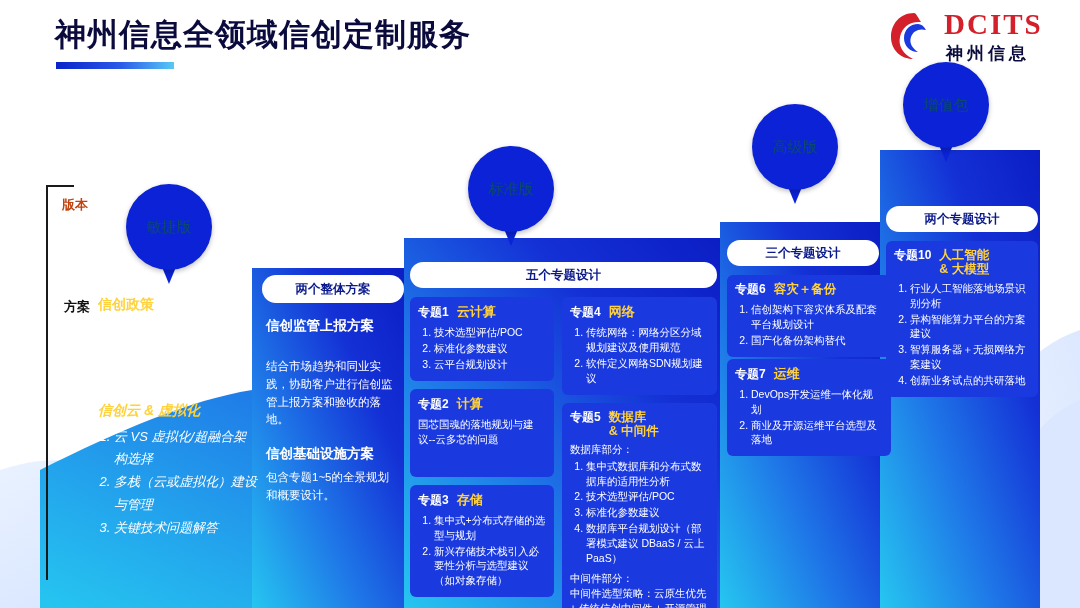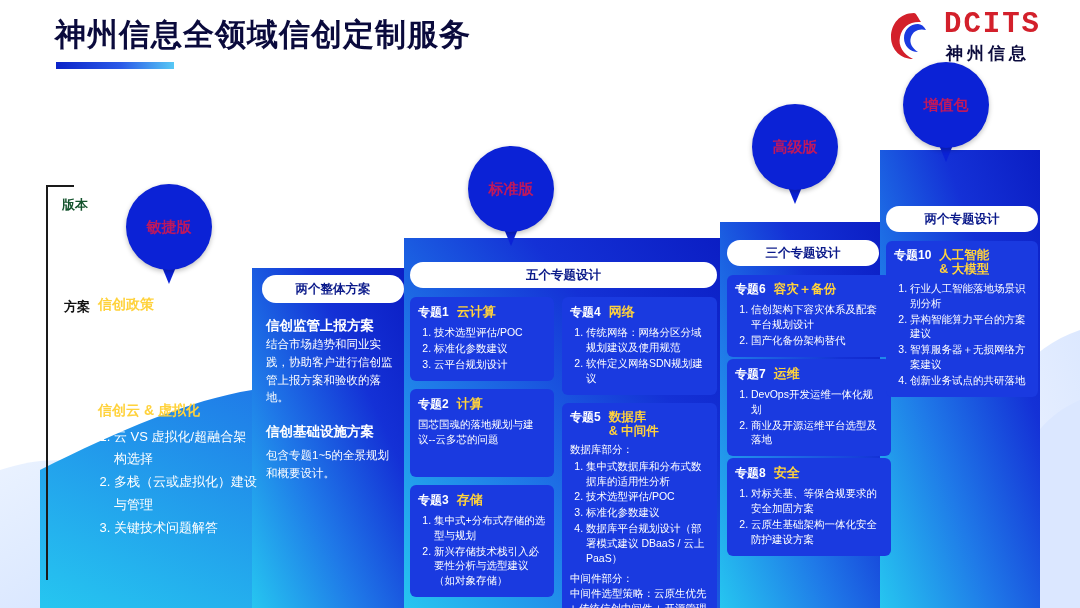--- a/index.html
+++ b/index.html
@@ -20,49 +20,49 @@
     white-space:nowrap;
   }
   .title-rule{
     position:absolute;left:56px;top:62px;width:118px;height:7px;
     background:linear-gradient(90deg,#0b23c8 0%,#2b5ae8 55%,#57c8f5 100%);
   }
   
   .logo{position:absolute;right:22px;top:10px;width:170px;height:60px;}
   .logo-text{
     position:absolute;left:56px;top:-2px;font-size:29px;font-weight:bold;
-    color:#d3202b;letter-spacing:2px;font-family:Liberation Mono, monospace;
+    color:#d3202b;letter-spacing:2px;font-family:Liberation Serif, serif;
   }
   .logo-sub{
     position:absolute;left:58px;top:32px;font-size:17px;font-weight:bold;
     color:#0a0a3c;letter-spacing:4px;
   }
 
   
   .axis-line{position:absolute;left:46px;top:185px;width:2px;height:395px;background:#1a1a1a;}
   .axis-top{position:absolute;left:46px;top:185px;width:28px;height:2px;background:#1a1a1a;}
-  .lbl-version{position:absolute;left:62px;top:196px;color:#14532d;font-size:13px;font-weight:bold;}
+  .lbl-version{position:absolute;left:62px;top:196px;color:#c2410c;font-size:13px;font-weight:bold;}
   .lbl-plan{position:absolute;left:64px;top:298px;color:#111;font-size:13px;font-weight:bold;}
 
   
   .pin{position:absolute;width:86px;height:86px;}
   .pin .circle{
     position:absolute;left:0;top:0;width:86px;height:86px;border-radius:50%;
     background:#0b22d6;
     box-shadow:0 2px 5px rgba(0,0,0,.25);
   }
   .pin .tail{
     position:absolute;left:29px;top:66px;width:28px;height:34px;
     background:#0b22d6;
     clip-path:polygon(0 0,100% 0,50% 100%);
   }
   .pin .txt{
     position:absolute;left:0;top:0;width:86px;height:86px;
     display:flex;align-items:center;justify-content:center;
-    font-size:15px;font-weight:bold;color:#be185d;z-index:2;text-align:center;
+    font-size:15px;font-weight:normal;color:#0c4a6e;z-index:2;text-align:center;
   }
 
   
   .col{position:absolute;}
   .hdr-pill{
     background:#ffffff;color:#0b1a8a;border-radius:16px;
     font-size:12.5px;font-weight:bold;text-align:right;
     display:flex;align-items:center;justify-content:center;
   }
   .sec{
@@ -80,21 +80,21 @@
   }
   .plain{font-size:10.5px;line-height:1.45;color:#fff;}
   .yellow-h{color:#ffd23c;font-weight:bold;font-size:14px;}
   .white-h{color:#ffffff;font-weight:bold;font-size:13.5px;line-height:1.4;}
   .body-txt{font-size:11.5px;line-height:1.55;color:#ffffff;}
 
   
   .c1{left:98px;top:296px;width:160px;}
   .c1 .yellow-h{display:block;margin-bottom:6px;}
   .c1 ol.items li{font-size:13px;line-height:1.7;}
-  .c1 .blk2{margin-top:14px;}
+  .c1 .blk2{margin-top:14px;font-style:italic;}
 
   
   .c2{left:262px;top:275px;width:142px;height:305px;}
   .c3{left:410px;top:262px;width:307px;height:318px;}
   .c4{left:727px;top:240px;width:164px;height:340px;}
   .c5{left:886px;top:206px;width:152px;height:374px;}
 </style>
 </head>
 <body>
 
@@ -189,21 +189,21 @@
       <li>多栈（云或虚拟化）建设与管理</li>
       <li>关键技术问题解答</li>
     </ol>
   </div>
 </div>
 
 <div class="col c2">
   <div class="hdr-pill" style="width:142px;height:28px;">两个整体方案</div>
   <div style="margin-top:14px;padding:0 4px;">
     <div class="white-h">信创监管上报方案</div>
-    <div class="body-txt" style="margin-top:0;">结合市场趋势和同业实践，协助客户进行信创监管上报方案和验收的落地。</div>
+    <div class="body-txt" style="margin-top:22px;">结合市场趋势和同业实践，协助客户进行信创监管上报方案和验收的落地。</div>
   </div>
   <div style="margin-top:16px;padding:0 4px;">
     <div class="white-h">信创基础设施方案</div>
     <div class="body-txt" style="margin-top:5px;">包含专题1~5的全景规划和概要设计。</div>
   </div>
 </div>
 
 <div class="col c3">
   <div class="hdr-pill" style="width:307px;height:26px;">五个专题设计</div>
 
@@ -293,30 +293,20 @@
       <div class="sec-head">
         <span class="sec-t">专题7</span>
         <span class="sec-k">运维</span>
       </div>
       <ol class="items">
         <li>DevOps开发运维一体化规划</li>
         <li>商业及开源运维平台选型及落地</li>
       </ol>
     </div>
 
-    <div class="sec">
-      <div class="sec-head">
-        <span class="sec-t">专题8</span>
-        <span class="sec-k">安全</span>
-      </div>
-      <ol class="items">
-        <li>对标关基、等保合规要求的安全加固方案</li>
-        <li>云原生基础架构一体化安全防护建设方案</li>
-      </ol>
-    </div>
   </div>
 </div>
 
 <div class="col c5">
   <div class="hdr-pill" style="width:152px;height:26px;">两个专题设计</div>
 
   <div style="display:flex;flex-direction:column;gap:10px;margin-top:9px;">
 
     <div class="sec">
       <div class="sec-head">

